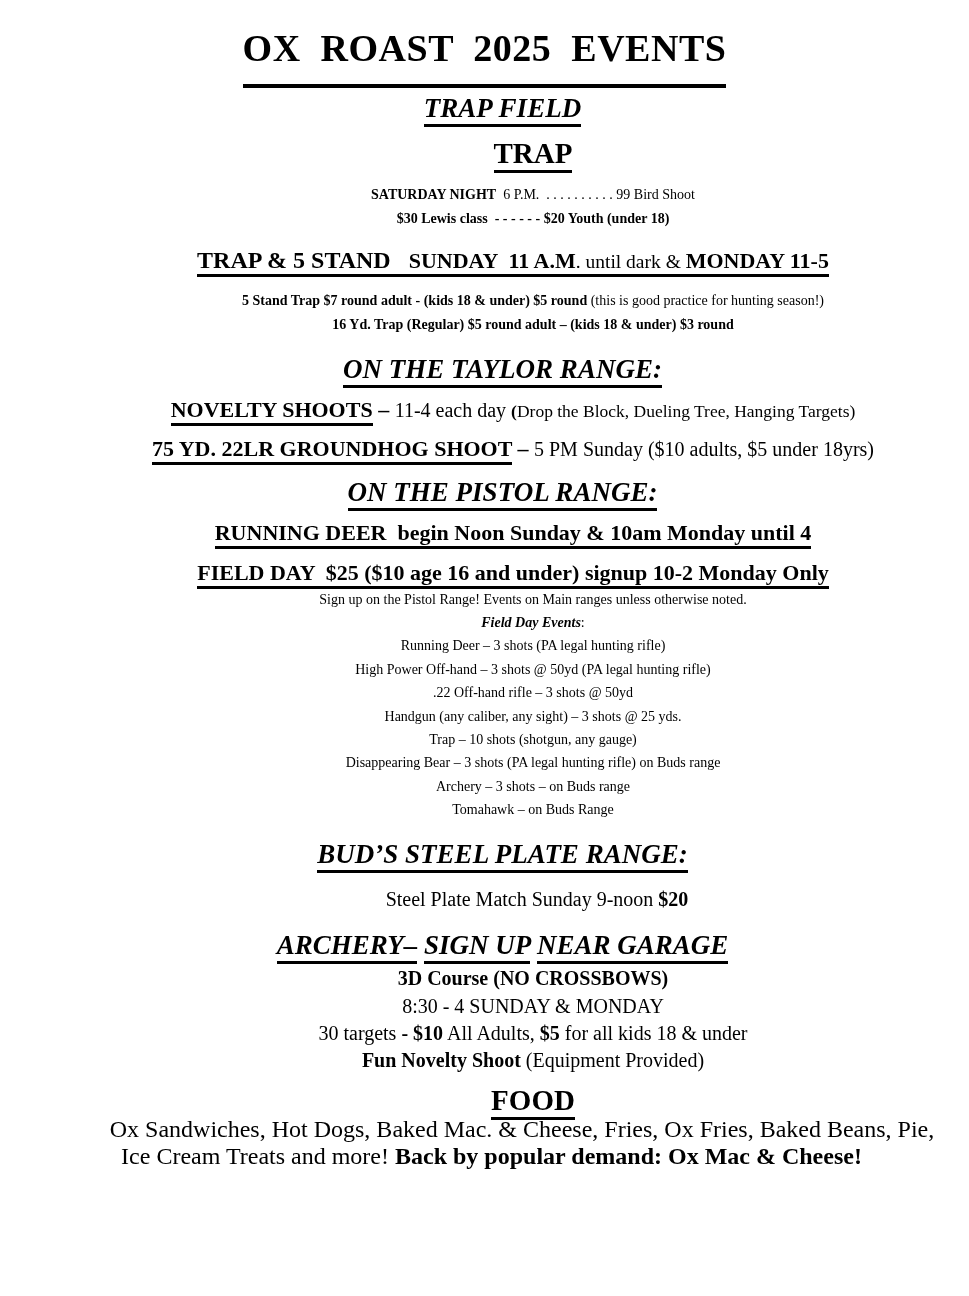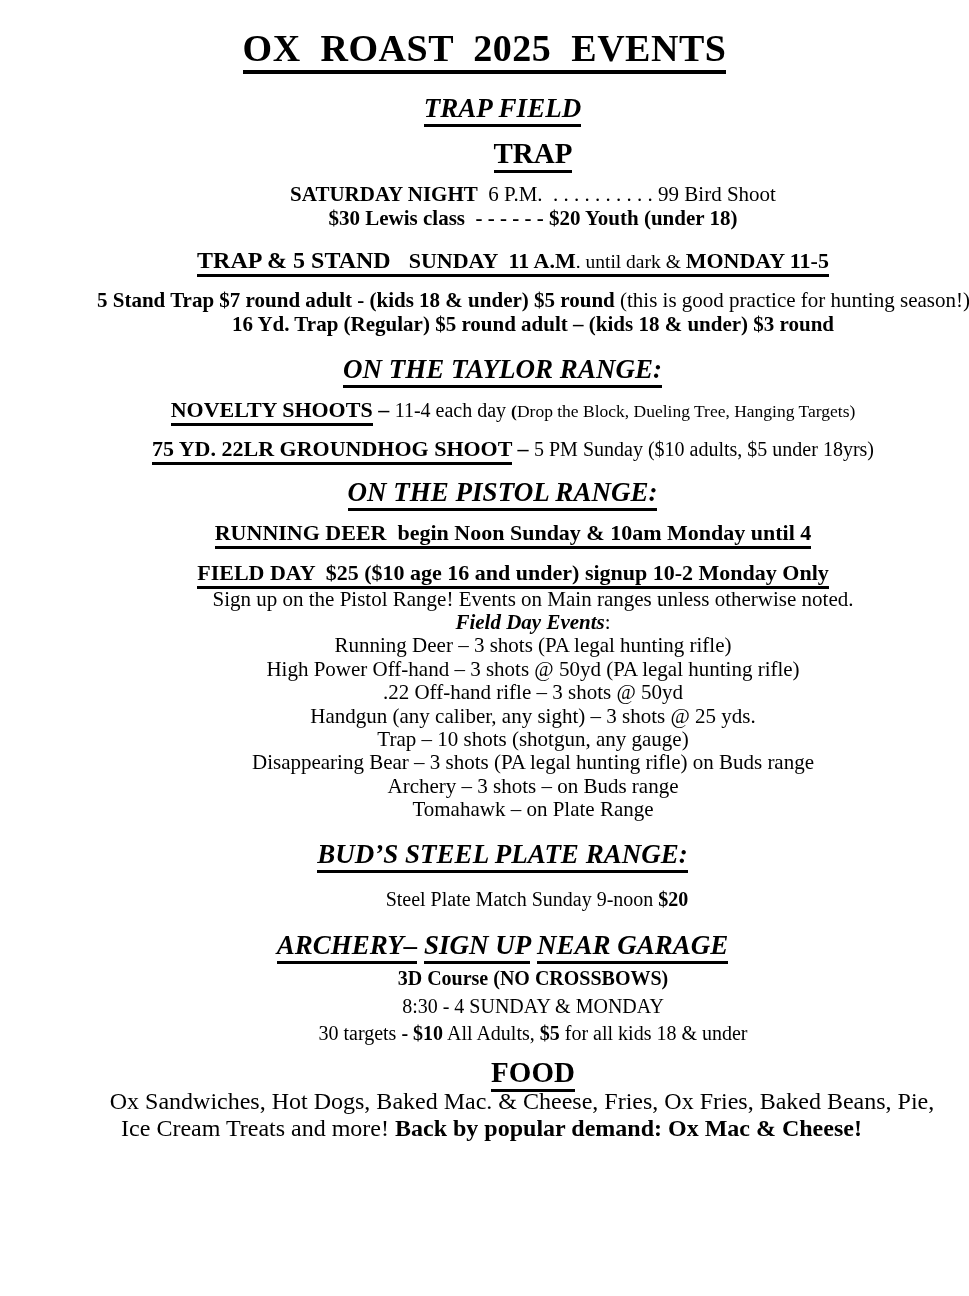--- a/index.html
+++ b/index.html
@@ -7,39 +7,39 @@
     width: 969px; height: 1296px;
     font-family: "Liberation Serif", serif;
     color: #000; overflow: hidden;
   }
   h1, h2, h3, p { margin: 0; font-weight: normal; text-align: center; }
   .t { white-space: pre; }            
   .wrapt { white-space: pre-wrap; }   
 
   
   .title { text-align: center; padding-top: 26px; font-size: 38px; font-weight: bold; }
-  .title .u { border-bottom: 4px solid #000; padding-bottom: 1px; letter-spacing: 0.5px; }
+  .title .u { border-bottom: 4px solid #000; padding-bottom: 15px; letter-spacing: 0.5px; }
 
   
   .sec { font-size: 27px; font-weight: bold; font-style: italic; margin-left: 36px; line-height: 32px; }
   .sec .u { border-bottom: 3px solid #000; padding-bottom: 1px; }
 
   
   .sub { font-size: 29px; font-weight: bold; margin-left: 97px; line-height: 27px; }
   .sub .u { border-bottom: 3px solid #000; padding-bottom: 1px; }
 
   
   .head22 { font-size: 22px; font-weight: bold; margin-left: 57px; line-height: 26px; }
   .head22 .u { border-bottom: 3px solid #000; padding-bottom: 1px; }
 
   .stand-big { font-size: 24px; }
   .stand-reg { font-weight: normal; font-size: 19.5px; }
 
   
-  .line { font-size: 21px; margin-left: 97px; line-height: 23.4px; }
+  .line { font-size: 14px; margin-left: 97px; line-height: 23.4px; }
   .b { font-weight: bold; }
   .small { font-size: 17.5px; }
   .mid20 { font-size: 20px; font-weight: normal; }
   .bi { font-weight: bold; font-style: italic; }
 
   
   .mt22 { margin-top: 22px; } .mt18 { margin-top: 18px; } .mt16 { margin-top: 16px; }
   .mt14 { margin-top: 14px; } .mt12 { margin-top: 12px; }
   .mt6 { margin-top: 6px; } .mt4 { margin-top: 4px; } .mt2 { margin-top: 2px; } .mt1 { margin-top: 1px; }
 
@@ -79,30 +79,31 @@
   <p class="line t mt2">Sign up on the Pistol Range! Events on Main ranges unless otherwise noted.</p>
   <p class="line t"><span class="bi">Field Day Events</span><span>:</span></p>
 
   <p class="line t">Running Deer – 3 shots (PA legal hunting rifle)</p>
   <p class="line t">High Power Off-hand – 3 shots @ 50yd (PA legal hunting rifle)</p>
   <p class="line t">.22 Off-hand rifle – 3 shots @ 50yd</p>
   <p class="line t">Handgun (any caliber, any sight) – 3 shots @ 25 yds.</p>
   <p class="line t">Trap – 10 shots (shotgun, any gauge)</p>
   <p class="line t">Disappearing Bear – 3 shots (PA legal hunting rifle) on Buds range</p>
   <p class="line t">Archery – 3 shots – on Buds range</p>
-  <p class="line t">Tomahawk – on Plate Range</p>
+  <p class="line t">Tomahawk – on Buds Range</p>
 
   <h2 class="sec t mt16"><span class="u">BUD’S STEEL PLATE RANGE:</span></h2>
 
   <p class="line t steel mt18"><span>Steel Plate Match Sunday 9-noon </span><span class="b">$20</span></p>
 
   <h2 class="sec t mt18"><span class="u">ARCHERY–</span><span> </span><span class="u">SIGN UP</span><span> </span><span class="u">NEAR GARAGE</span></h2>
 
   <p class="line t b mt6" style="font-size:20px">3D Course (NO CROSSBOWS)</p>
   <p class="line t mt4" style="font-size:20px">8:30 - 4 SUNDAY &amp; MONDAY</p>
   <p class="line t mt4" style="font-size:20px"><span>30 targets </span><span class="b">- $10</span><span> All Adults, </span><span class="b">$5</span><span> for all kids 18 &amp; under</span></p>
+  <p class="line t mt4" style="font-size:20px"><span class="b">Fun Novelty Shoot</span><span> (Equipment Provided)</span></p>
 
 
   <h3 class="sub t mt14"><span class="u">FOOD</span></h3>
 
   <p class="menu wrapt mt2"><span>Ox Sandwiches, Hot Dogs, Baked Mac. &amp; Cheese, Fries, Ox Fries, Baked Beans, Pie, Ice Cream Treats and more! </span><span class="b">Back by popular demand: Ox Mac &amp; Cheese!</span></p>
 
 </div>
 
 </body></html>

